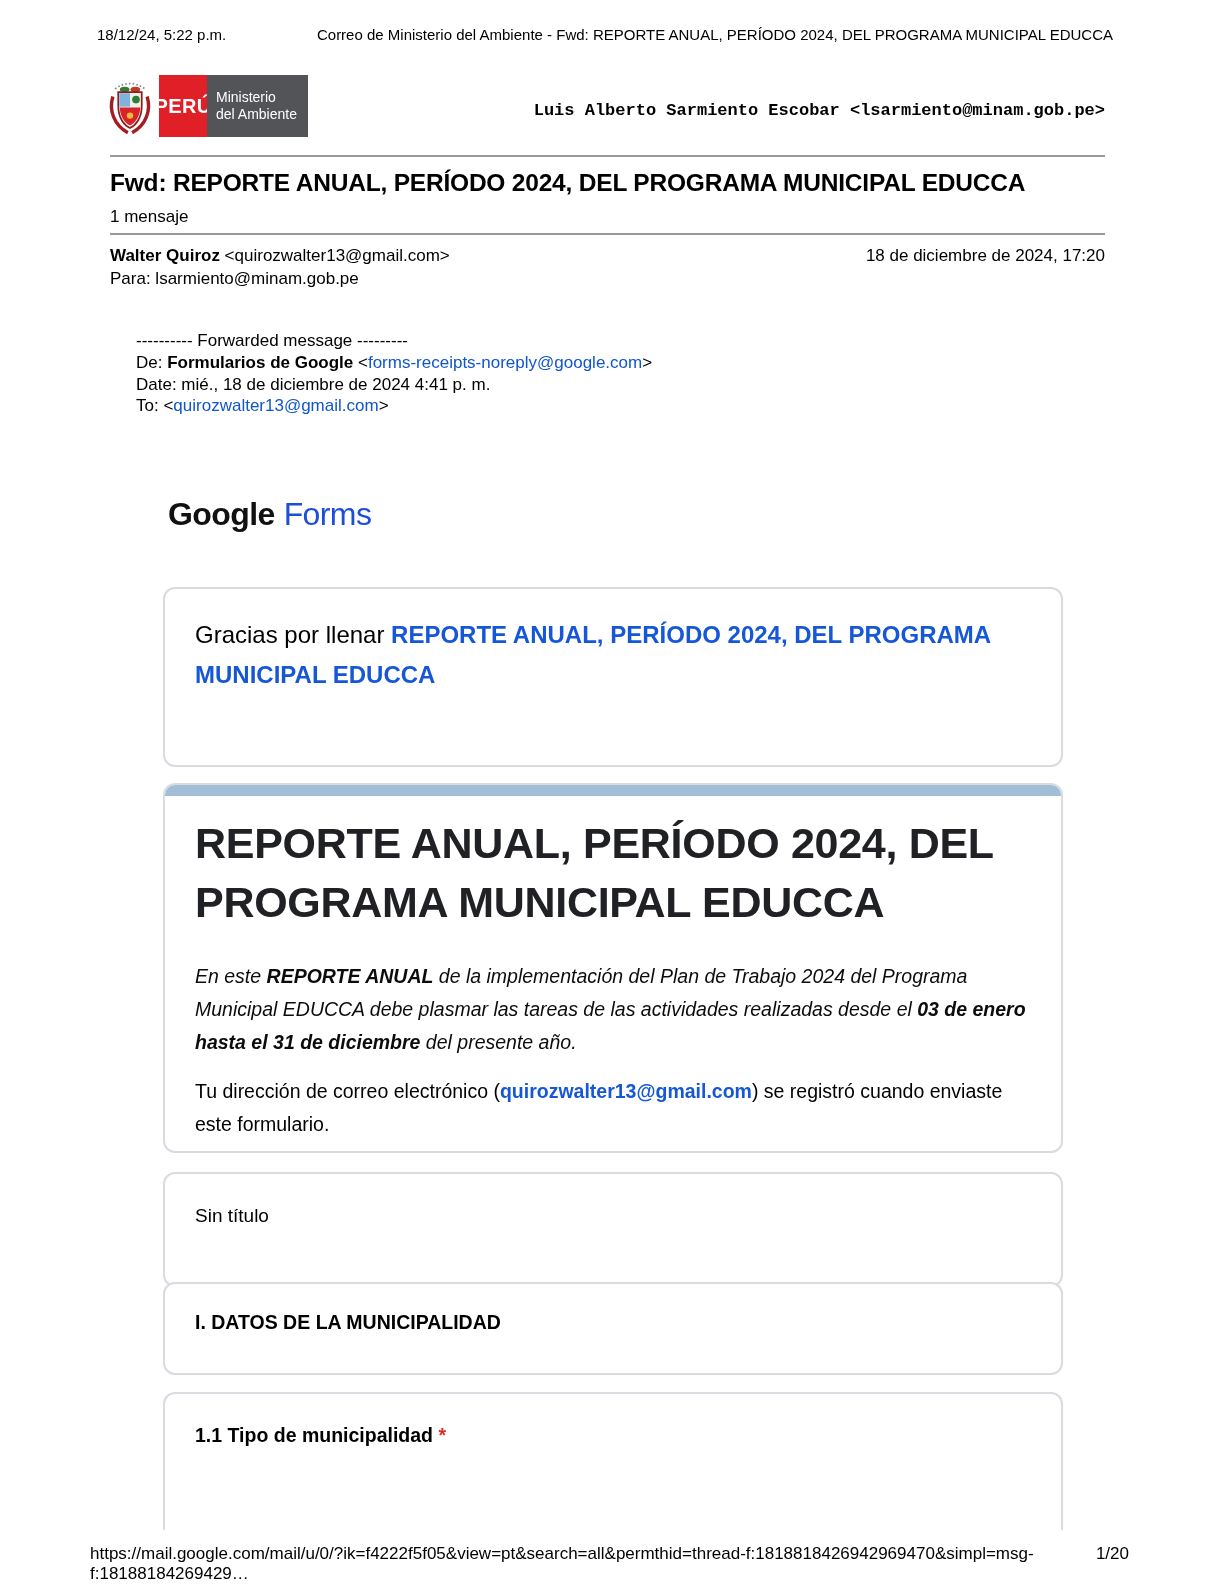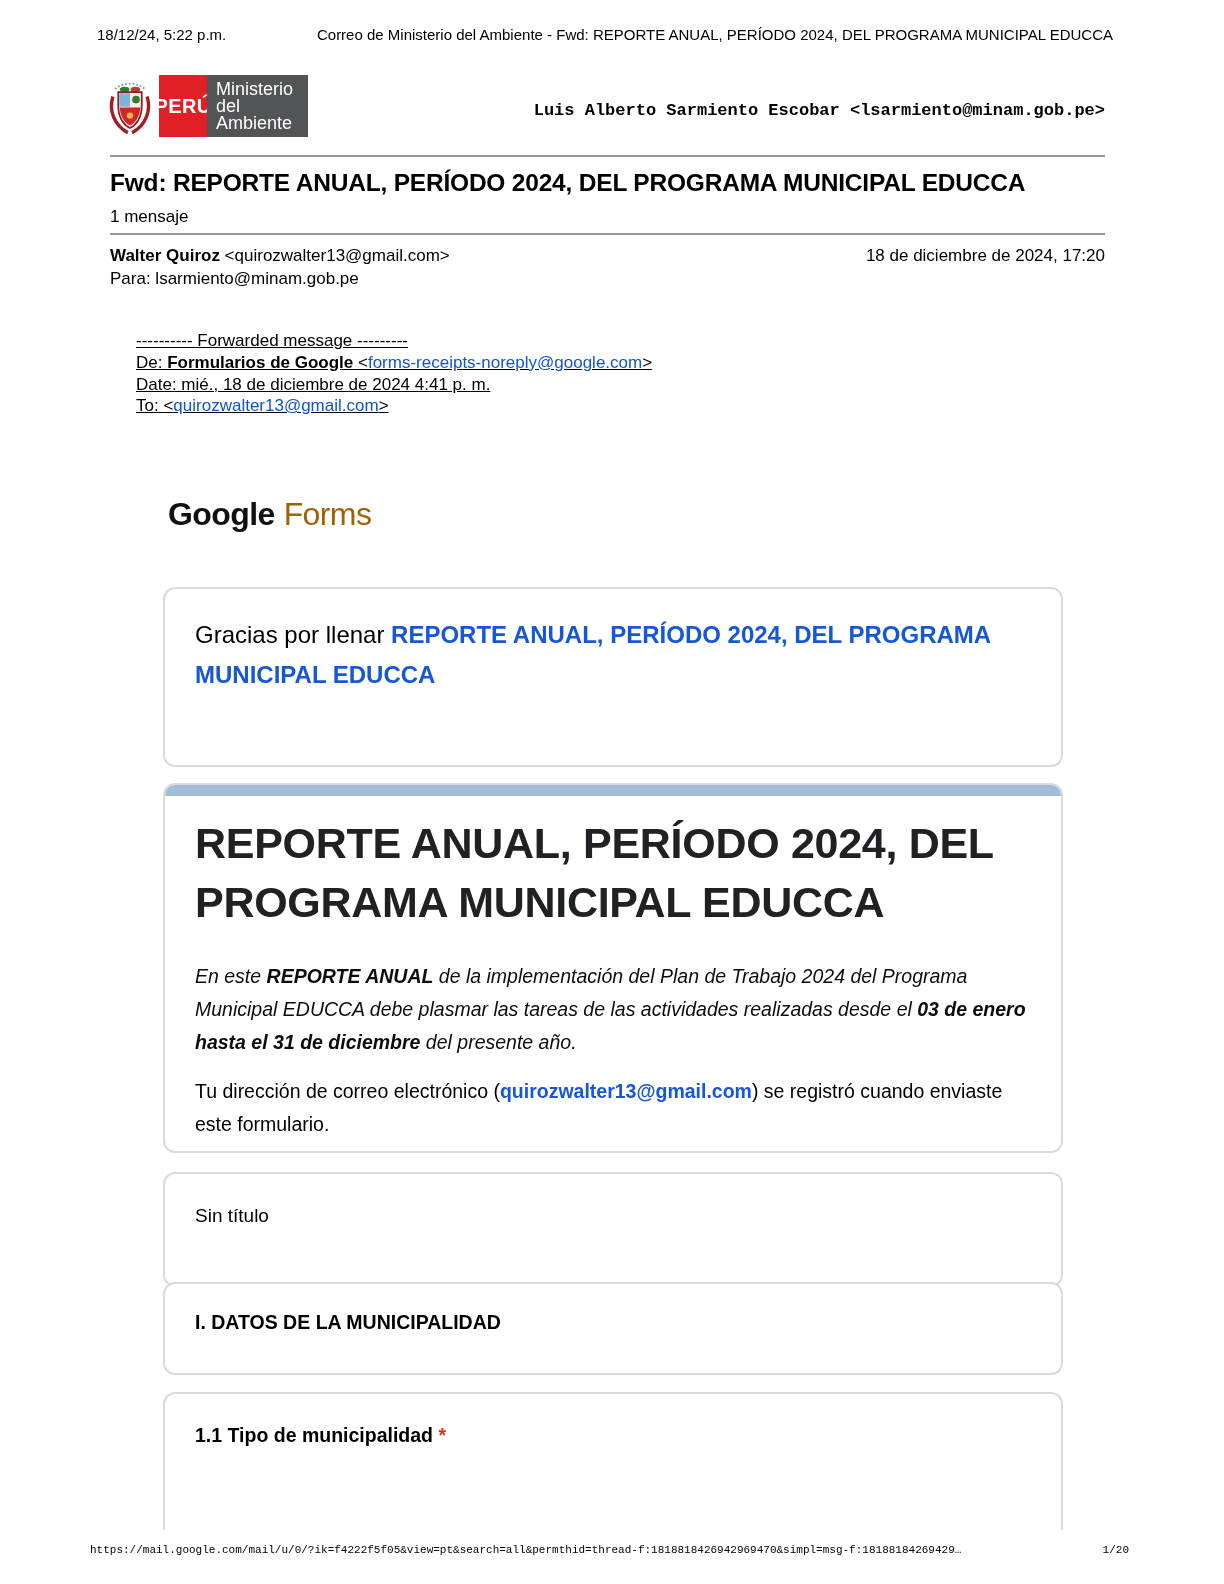--- a/index.html
+++ b/index.html
@@ -4,49 +4,49 @@
 <style>
   html,body{margin:0;padding:0;background:#fff;}
   .page{position:relative;width:1224px;height:1584px;background:#fff;overflow:hidden;
         font-family:"Liberation Sans",sans-serif;color:#000;}
 
   
   .print-header{position:absolute;top:26px;left:97px;right:97px;display:flex;font-size:15px;}
   .ph-datetime{width:206px;white-space:nowrap;}
   .ph-title{flex:1;text-align:center;white-space:nowrap;}
   .print-footer{position:absolute;top:1544px;left:90px;right:95px;display:flex;
-                justify-content:space-between;font-size:11px;font-family:Liberation Mono, monospace;}
+                justify-content:center;font-size:17px;}
 
   
   .logo-row{position:absolute;top:75px;left:105px;height:62px;display:flex;align-items:stretch;}
   .coat{width:50px;height:62px;margin-right:4px;}
   .logo-red{width:48px;background:#e01f26;color:#fff;display:flex;align-items:center;
             justify-content:center;font-size:20px;font-weight:bold;letter-spacing:.3px;}
-  .logo-gray{width:101px;background:#535457;color:#fff;font-size:18px;line-height:17px;
+  .logo-gray{width:101px;background:#535457;color:#fff;font-size:14px;line-height:17px;
              display:flex;flex-direction:column;justify-content:center;padding-left:9px;box-sizing:border-box;}
   .owner{position:absolute;top:101px;right:119px;font-size:17px;font-weight:bold;font-family:Liberation Mono, monospace;}
 
   .divider{position:absolute;left:110px;right:119px;height:2px;background:#999;}
   .d1{top:155px;} .d2{top:233px;}
 
   .subject{position:absolute;top:169px;left:110px;font-size:24.5px;font-weight:bold;letter-spacing:-.2px;}
   .msgcount{position:absolute;top:207px;left:110px;font-size:17px;}
 
   .fromrow{position:absolute;top:246px;left:110px;right:119px;display:flex;
            justify-content:space-between;font-size:17px;white-space:nowrap;}
   .para-line{position:absolute;top:269px;left:110px;font-size:17px;}
 
-  .fwd{position:absolute;top:330px;left:136px;font-size:17px;line-height:21.8px;text-decoration:underline;}
+  .fwd{position:absolute;top:330px;left:136px;font-size:17px;line-height:21.8px;}
   .link{color:#1155cc;text-decoration:none;cursor:pointer;}
   .biglink{color:#1657d8;font-weight:bold;text-decoration:none;cursor:pointer;}
   b,.bold{font-weight:bold;}
 
   .gforms{position:absolute;top:496px;left:168px;font-size:32px;color:#111;letter-spacing:-.6px;}
   .gf-google{font-weight:600;}
-  .gf-forms{font-weight:400;margin-left:9px;color:#a16207;margin-top:40px;}
+  .gf-forms{font-weight:400;margin-left:9px;color:#1d4ed8;margin-top:40px;}
 
   
   .card{position:absolute;left:163px;width:900px;border:2px solid #d8dbdf;border-radius:12px;
         box-sizing:border-box;background:#fff;}
   .card1{top:587px;height:180px;padding:26px 30px 0;}
   .card1 .big{font-size:24px;line-height:40px;margin:0;}
   .card1 .note{margin:22px 0 0;font-size:17.5px;}
 
   .card2{top:783px;height:370px;overflow:hidden;padding:0;}
   .card2 .bar{height:11px;background:#a2bed6;}

